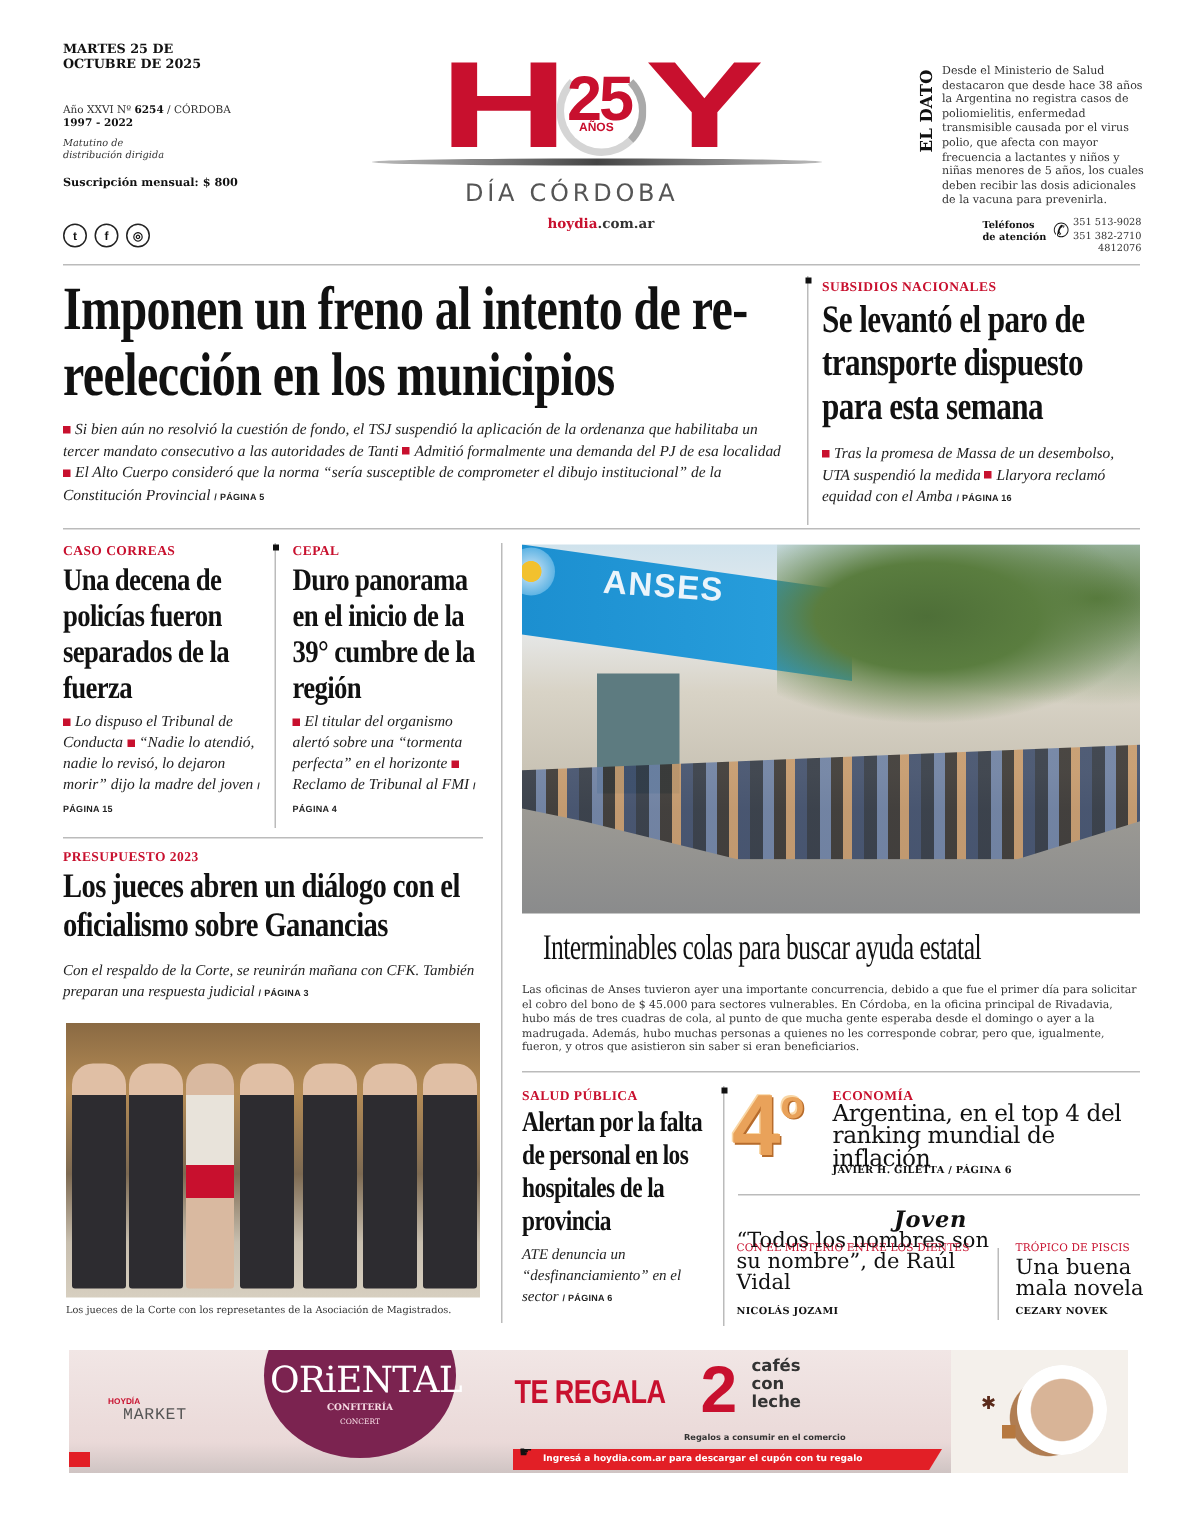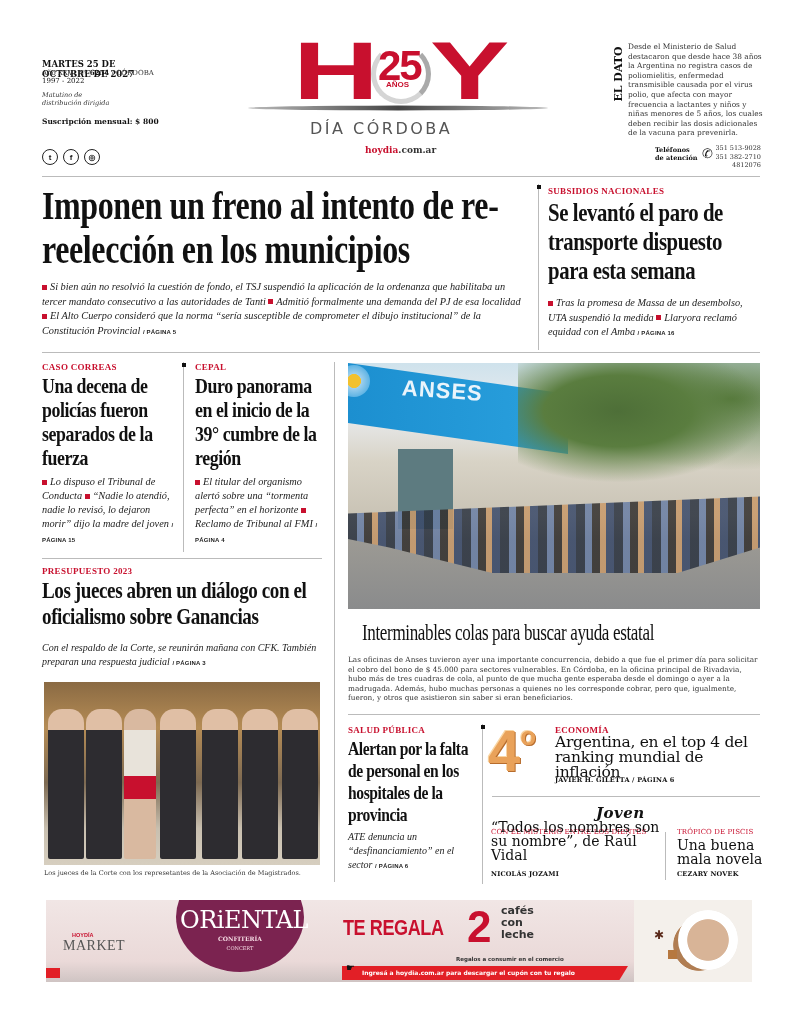--- a/index.html
+++ b/index.html
@@ -63,49 +63,49 @@
   
   .joven { position: absolute; left: 596px; top: 804px; font-family: "DejaVu Serif", serif; font-weight: bold; font-style: italic; font-size: 15px; letter-spacing: 0.5px; }
   .byline { font-family: "DejaVu Serif", serif; font-weight: bold; font-size: 6.5px; letter-spacing: 0.2px; }
   .kicker-light { font-family: "DejaVu Serif", serif; font-size: 7px; color: #c8102e; text-transform: uppercase; letter-spacing: 0.1px; }
   .title-light { font-family: "DejaVu Serif", serif; font-size: 14px; line-height: 14px; color: #111; }
 
   
   .ad { position: absolute; left: 46px; top: 900px; width: 706px; height: 82px; background: linear-gradient(180deg, #f1e6e5 0%, #ead9d8 75%, #cfc4c3 100%); overflow: hidden; }
   .ad-red-tab { position: absolute; left: 0; bottom: 4px; width: 14px; height: 10px; background: #e21f26; }
   .ad-market-small { position: absolute; left: 26px; top: 32px; font-family: "Liberation Sans", sans-serif; font-size: 5.5px; font-weight: bold; color: #c8102e; }
-  .ad-market { position: absolute; left: 17px; top: 38px; font-family: Liberation Serif, serif; font-size: 14px; color: #555; letter-spacing: 0.5px; }
+  .ad-market { position: absolute; left: 36px; top: 38px; font-family: Liberation Mono, monospace; font-size: 11px; color: #555; letter-spacing: 0.5px; }
   .ad-circle { position: absolute; left: 130px; top: -38px; width: 128px; height: 110px; border-radius: 50%; background: #7b2350; }
   .ad-oriental { position: absolute; left: 134px; top: 6px; width: 120px; text-align: center; font-family: "DejaVu Serif", serif; font-size: 24px; color: #fff; letter-spacing: -0.5px; }
   .ad-confi { position: absolute; left: 134px; top: 35px; width: 120px; text-align: center; font-family: "DejaVu Serif", serif; font-weight: bold; font-size: 6px; color: #f6dbe4; }
   .ad-concert { position: absolute; left: 134px; top: 45px; width: 120px; text-align: center; font-family: "DejaVu Serif", serif; font-size: 5px; color: #f6dbe4; }
   .ad-regala { position: absolute; left: 297px; top: 15px; font-family: "Liberation Sans", sans-serif; font-weight: bold; font-size: 22px; color: #c8102e; transform: scaleX(0.82); transform-origin: left top; letter-spacing: -0.5px; }
   .ad-two { position: absolute; left: 421px; top: 2px; font-family: "Liberation Sans", sans-serif; font-weight: bold; font-size: 44px; color: #c8102e; }
   .ad-cafes { position: absolute; left: 455px; top: 5px; font-family: "DejaVu Sans", sans-serif; font-weight: bold; font-size: 11px; line-height: 12px; color: #333; }
   .ad-consumir { position: absolute; left: 410px; top: 56px; font-family: "DejaVu Sans", sans-serif; font-weight: bold; font-size: 5.5px; color: #333; }
   .ad-strip { position: absolute; left: 296px; top: 66px; width: 286px; height: 14px; background: #e21f26; clip-path: polygon(0 0, 100% 0, 97% 100%, 0 100%); }
   .ad-strip-text { position: absolute; left: 316px; top: 69px; font-family: "DejaVu Sans", sans-serif; font-weight: bold; font-size: 6px; color: #fff; white-space: nowrap; }
   .ad-cursor { position: absolute; left: 300px; top: 62px; font-size: 10px; color: #111; }
   .ad-cup-bg { position: absolute; left: 588px; top: 0; width: 118px; height: 82px; background: radial-gradient(circle at 55% 55%, #b07d52 0 32%, #f4f0eb 33% 100%); }
   .ad-cup-sweep { position: absolute; left: 578px; top: -20px; width: 40px; height: 120px; border-right: 4px solid #cfc4c3; border-radius: 50%; }
   .ad-cup { position: absolute; left: 632px; top: 10px; width: 60px; height: 60px; border-radius: 50%; background: radial-gradient(circle, #d8b497 0 48%, #fff 50% 70%, #e8e4df 72% 100%); }
   .ad-star { position: absolute; left: 608px; top: 28px; font-size: 12px; color: #5a2a1a; }
   .ad-sugar { position: absolute; left: 622px; top: 50px; width: 9px; height: 9px; background: #b6783f; }
 </style>
 </head>
 <body>
 
-<div class="abs date" style="left:42px;top:59px;">
+<div class="abs date" style="left:42px;top:28px;">
   <div>MARTES 25 DE</div>
-  <div>OCTUBRE DE 2027</div>
+  <div>OCTUBRE DE 2025</div>
 </div>
 <div class="abs meta" style="left:42px;top:68px;">
   <span>Año XXVI Nº </span><b>6254</b><span> / CÓRDOBA</span>
 </div>
-<div class="abs meta" style="left:42px;top:77px;font-weight:normal;color:#111;">1997 - 2022</div>
+<div class="abs meta" style="left:42px;top:77px;font-weight:bold;color:#111;">1997 - 2022</div>
 <div class="abs meta" style="left:42px;top:91px;font-style:italic;font-size:6.5px;line-height:8px;">
   <div>Matutino de</div>
   <div>distribución dirigida</div>
 </div>
 <div class="abs" style="left:42px;top:117px;font-size:7.5px;font-weight:bold;">Suscripción mensual: $ 800</div>
 <div class="abs" style="left:42px;top:149px;display:flex;">
   <span class="social">t</span>
   <span class="social">f</span>
   <span class="social">◎</span>
 </div>

